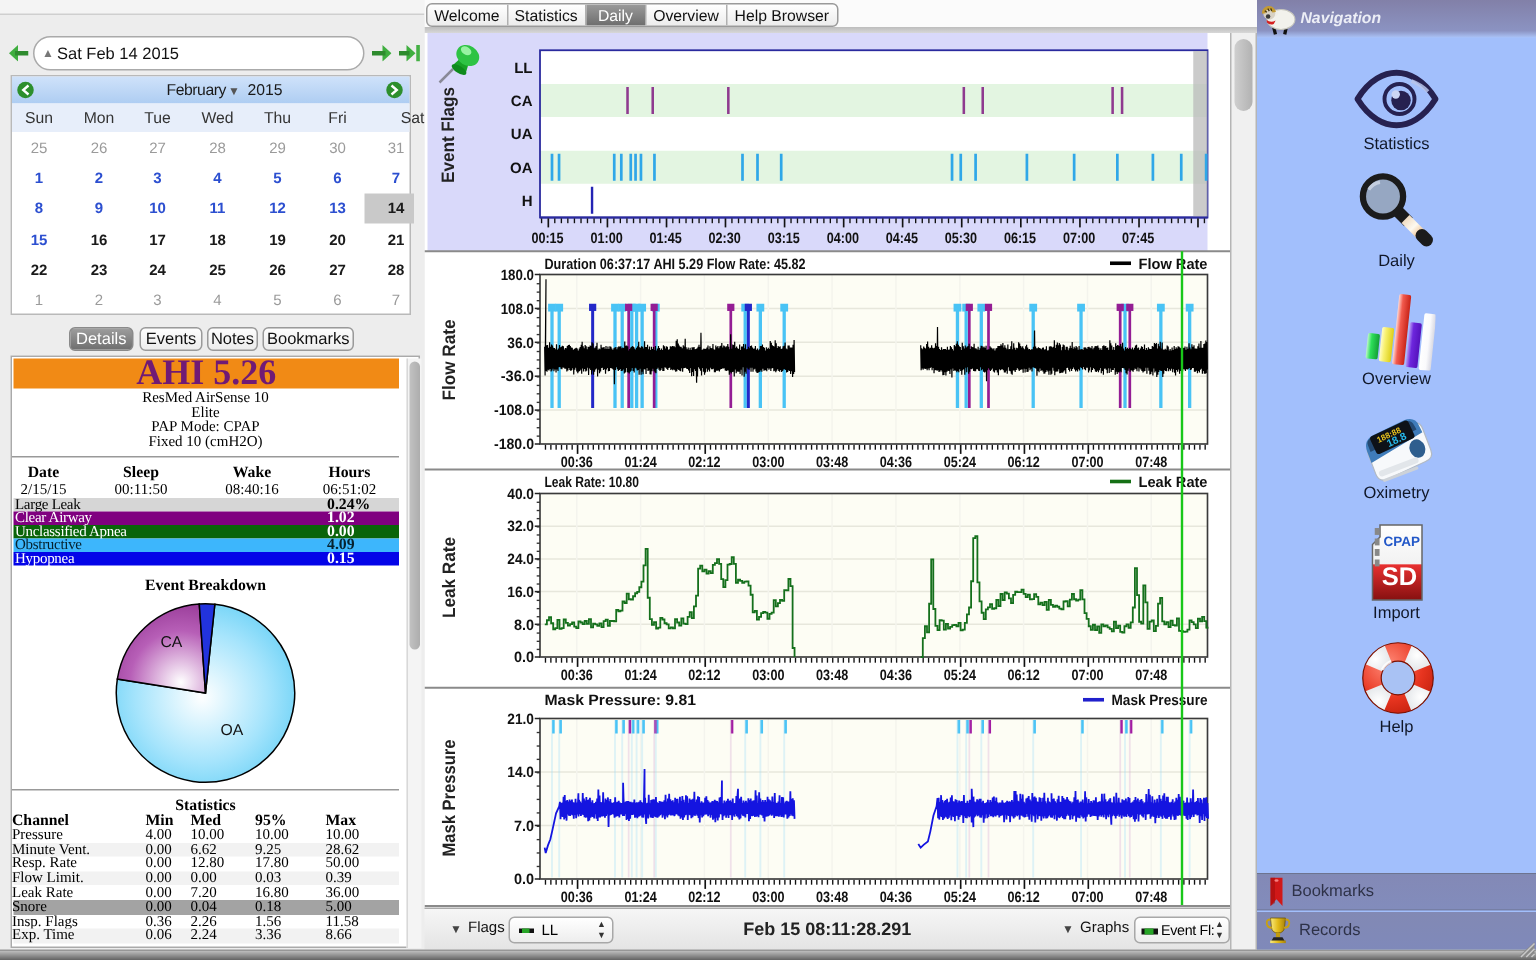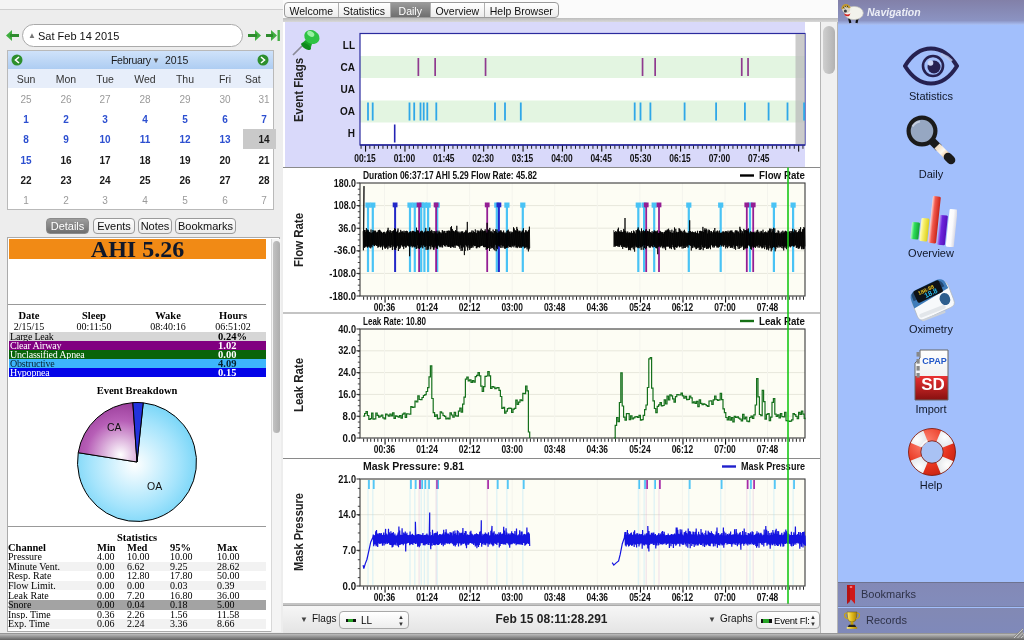--- a/index.html
+++ b/index.html
@@ -57,21 +57,21 @@
           <path d="M4 3 L7.5 6 L4 9" stroke="#fff" stroke-width="1.6" fill="none"></path>
         </svg>
   </div>
   <div class="abs" style="left:0;top:18px;width:265px;height:19px;background:#e7eefa">
     <span style="position:absolute;left:-1px;top:4px;width:38px;text-align:center;font-size:10.5px;color:#333">Sun</span>
     <span style="position:absolute;left:39px;top:4px;width:38px;text-align:center;font-size:10.5px;color:#333">Mon</span>
     <span style="position:absolute;left:78px;top:4px;width:38px;text-align:center;font-size:10.5px;color:#333">Tue</span>
     <span style="position:absolute;left:118px;top:4px;width:38px;text-align:center;font-size:10.5px;color:#333">Wed</span>
     <span style="position:absolute;left:158px;top:4px;width:38px;text-align:center;font-size:10.5px;color:#333">Thu</span>
     <span style="position:absolute;left:198px;top:4px;width:38px;text-align:center;font-size:10.5px;color:#333">Fri</span>
-    <span style="position:absolute;left:237px;top:4px;width:38px;text-align:left;font-size:10.5px;color:#333">Sat</span>
+    <span style="position:absolute;left:237px;top:4px;width:38px;text-align:right;font-size:10.5px;color:#333">Sat</span>
   </div>
   <span class="abs" style="left:-1px;top:42.6px;width:38px;text-align:center;font-size:10px;font-weight:normal;color:#9a9a9a">25</span>
   <span class="abs" style="left:39px;top:42.6px;width:38px;text-align:center;font-size:10px;font-weight:normal;color:#9a9a9a">26</span>
   <span class="abs" style="left:78px;top:42.6px;width:38px;text-align:center;font-size:10px;font-weight:normal;color:#9a9a9a">27</span>
   <span class="abs" style="left:118px;top:42.6px;width:38px;text-align:center;font-size:10px;font-weight:normal;color:#9a9a9a">28</span>
   <span class="abs" style="left:158px;top:42.6px;width:38px;text-align:center;font-size:10px;font-weight:normal;color:#9a9a9a">29</span>
   <span class="abs" style="left:198px;top:42.6px;width:38px;text-align:center;font-size:10px;font-weight:normal;color:#9a9a9a">30</span>
   <span class="abs" style="left:237px;top:42.6px;width:38px;text-align:center;font-size:10px;font-weight:normal;color:#9a9a9a">31</span>
   <span class="abs" style="left:-1px;top:62.9px;width:38px;text-align:center;font-size:10px;font-weight:bold;color:#2c4fd0">1</span>
   <span class="abs" style="left:39px;top:62.9px;width:38px;text-align:center;font-size:10px;font-weight:bold;color:#2c4fd0">2</span>
@@ -110,21 +110,22 @@
   <span class="abs" style="left:198px;top:144.1px;width:38px;text-align:center;font-size:10px;font-weight:normal;color:#9a9a9a">6</span>
   <span class="abs" style="left:237px;top:144.1px;width:38px;text-align:center;font-size:10px;font-weight:normal;color:#9a9a9a">7</span>
 </div>
 
 <div class="abs" style="left:46px;top:218px;width:43px;height:16px;font-size:11px;color:#fff;text-align:center;line-height:15px;background:linear-gradient(#9d9d9d,#6f6f6f);border:1px solid #8a8a8a;border-radius:4px">Details</div>
 <div class="abs" style="left:93px;top:218px;width:42px;height:16px;font-size:11px;color:#111;text-align:center;line-height:15px;background:linear-gradient(#fdfdfd,#ececec);border:1px solid #9a9a9a;border-radius:4px">Events</div>
 <div class="abs" style="left:138px;top:218px;width:34px;height:16px;font-size:11px;color:#111;text-align:center;line-height:15px;background:linear-gradient(#fdfdfd,#ececec);border:1px solid #9a9a9a;border-radius:4px">Notes</div>
 <div class="abs" style="left:175px;top:218px;width:61px;height:16px;font-size:11px;color:#111;text-align:center;line-height:15px;background:linear-gradient(#fdfdfd,#ececec);border:1px solid #9a9a9a;border-radius:4px">Bookmarks</div>
 
 <div class="abs" style="left:7px;top:237px;width:273px;height:395px;background:#fff;border:1px solid #aaa;font-family:'Liberation Serif',serif">
-  <div class="abs" style="left:1px;top:1px;width:257px;height:20px;background:#f18a15;text-align:center;font-size:24px;font-weight:bold;color:#0f172a;line-height:20px">AHI 5.26</div>
+  <div class="abs" style="left:1px;top:1px;width:257px;height:20px;background:#f18a15;text-align:center;font-size:24px;font-weight:bold;color:#701a75;line-height:20px">AHI 5.26</div>
+  <div class="abs" style="left:0;top:23px;width:258px;text-align:center;font-size:10px;line-height:9.7px;color:#000">ResMed AirSense 10<br>Elite<br>PAP Mode: CPAP<br>Fixed 10 (cmH2O)</div>
   <div class="abs" style="left:0;top:65.5px;width:258px;border-top:1px solid #999"></div>
   <div class="abs" style="left:0;top:72px;width:258px;font-size:10.5px;font-weight:bold">
     <span class="abs" style="left:1px;width:40px;text-align:center">Date</span>
     <span class="abs" style="left:56px;width:60px;text-align:center">Sleep</span>
     <span class="abs" style="left:130px;width:60px;text-align:center">Wake</span>
     <span class="abs" style="left:195px;width:60px;text-align:center">Hours</span>
   </div>
   <div class="abs" style="left:0;top:82.5px;width:258px;font-size:10px">
     <span class="abs" style="left:1px;width:40px;text-align:center">2/15/15</span>
     <span class="abs" style="left:56px;width:60px;text-align:center">00:11:50</span>
@@ -216,21 +217,21 @@
         <span style="position:absolute;left:208px;font-weight:normal">36.00</span>
       </div>
   <div class="abs" style="left:1px;top:362.1px;width:257px;height:9.57px;font-size:10px;line-height:9.57px;background:#a3a3a3">
         <span style="position:absolute;left:-1px;font-weight:normal">Snore</span>
         <span style="position:absolute;left:88px;font-weight:normal">0.00</span>
         <span style="position:absolute;left:118px;font-weight:normal">0.04</span>
         <span style="position:absolute;left:161px;font-weight:normal">0.18</span>
         <span style="position:absolute;left:208px;font-weight:normal">5.00</span>
       </div>
   <div class="abs" style="left:1px;top:371.6px;width:257px;height:9.57px;font-size:10px;line-height:9.57px">
-        <span style="position:absolute;left:-1px;font-weight:normal">Insp. Time</span>
+        <span style="position:absolute;left:-1px;font-weight:normal">Insp. Flags</span>
         <span style="position:absolute;left:88px;font-weight:normal">0.36</span>
         <span style="position:absolute;left:118px;font-weight:normal">2.26</span>
         <span style="position:absolute;left:161px;font-weight:normal">1.56</span>
         <span style="position:absolute;left:208px;font-weight:normal">11.58</span>
       </div>
   <div class="abs" style="left:1px;top:381.2px;width:257px;height:9.57px;font-size:10px;line-height:9.57px;background:#f2f2f2">
         <span style="position:absolute;left:-1px;font-weight:normal">Exp. Time</span>
         <span style="position:absolute;left:88px;font-weight:normal">0.06</span>
         <span style="position:absolute;left:118px;font-weight:normal">2.24</span>
         <span style="position:absolute;left:161px;font-weight:normal">3.36</span>

